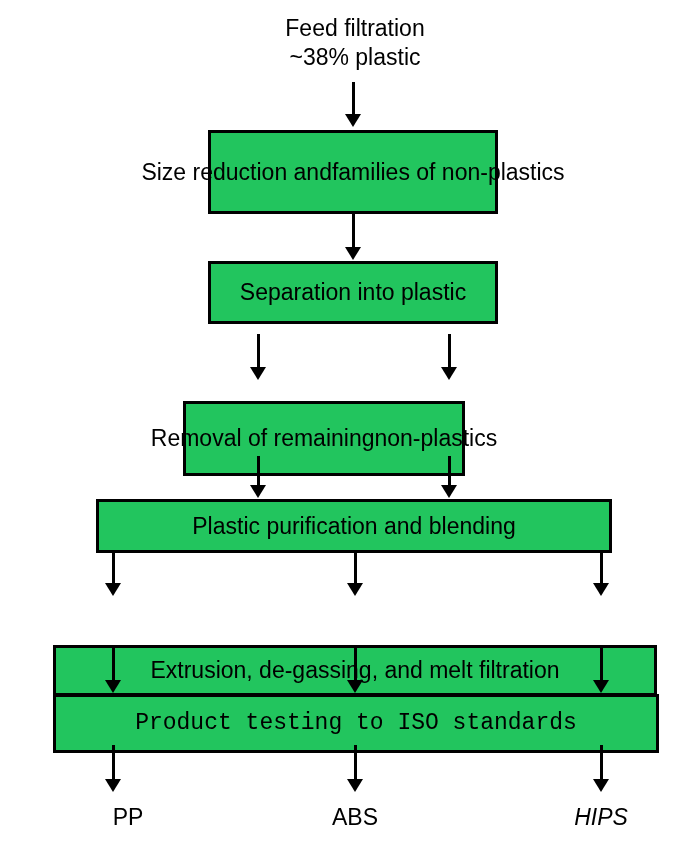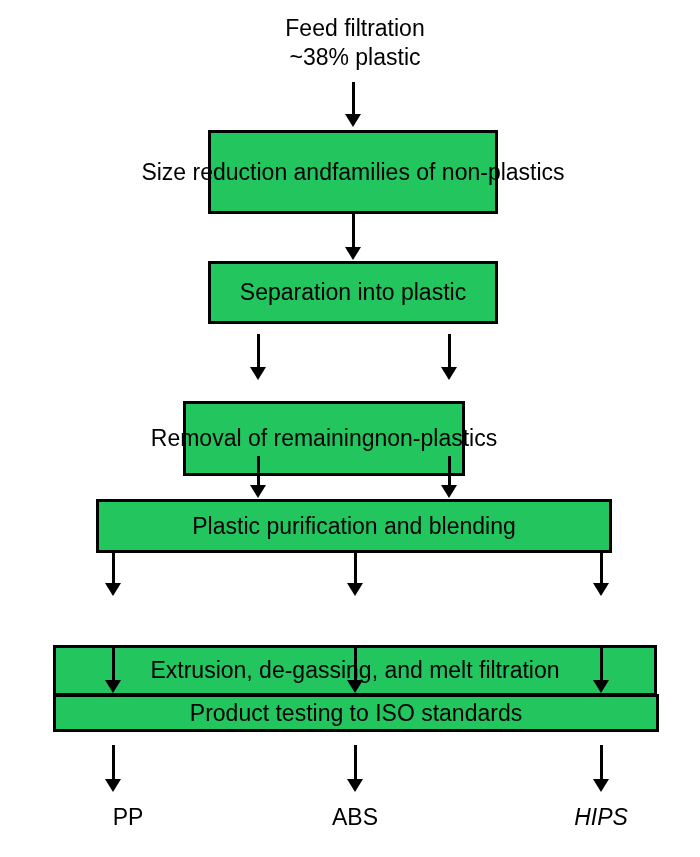--- a/index.html
+++ b/index.html
@@ -139,21 +139,21 @@
   </div>
   <div class="arrow" style="left:355px; top:648px; height:45px;">
     <div class="shaft"></div>
     <div class="head"></div>
   </div>
   <div class="arrow" style="left:601px; top:648px; height:45px;">
     <div class="shaft"></div>
     <div class="head"></div>
   </div>
 
-  <div class="pbox" style="left:53px; top:694px; width:606px; height:38px;">
+  <div class="pbox" style="left:53px; top:694px; width:606px; height:59px;font-family:Liberation Mono, monospace;">
     <div class="boxline">Product testing to ISO standards</div>
     <div class="boxline"></div>
   </div>
 
   <div class="arrow" style="left:113px; top:745px; height:47px;">
     <div class="shaft"></div>
     <div class="head"></div>
   </div>
   <div class="arrow" style="left:355px; top:745px; height:47px;">
     <div class="shaft"></div>

